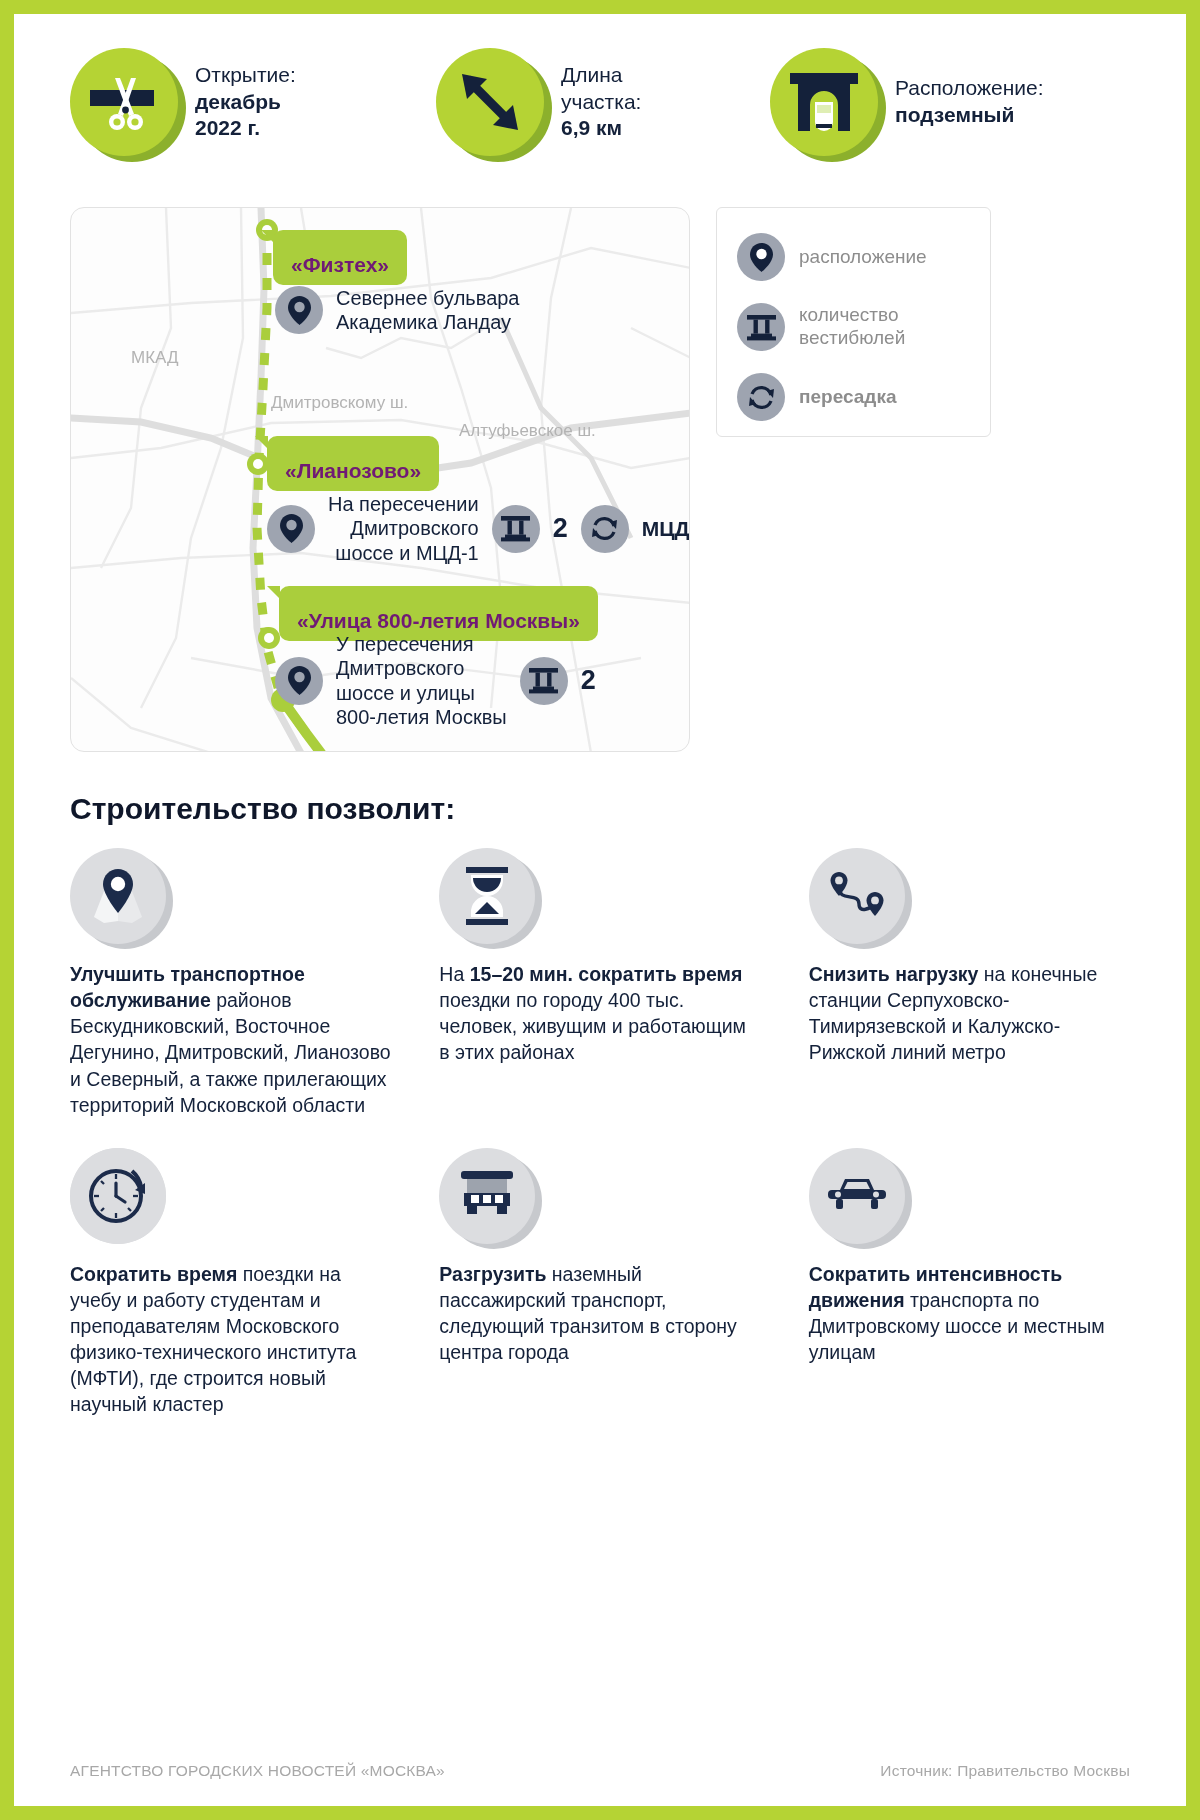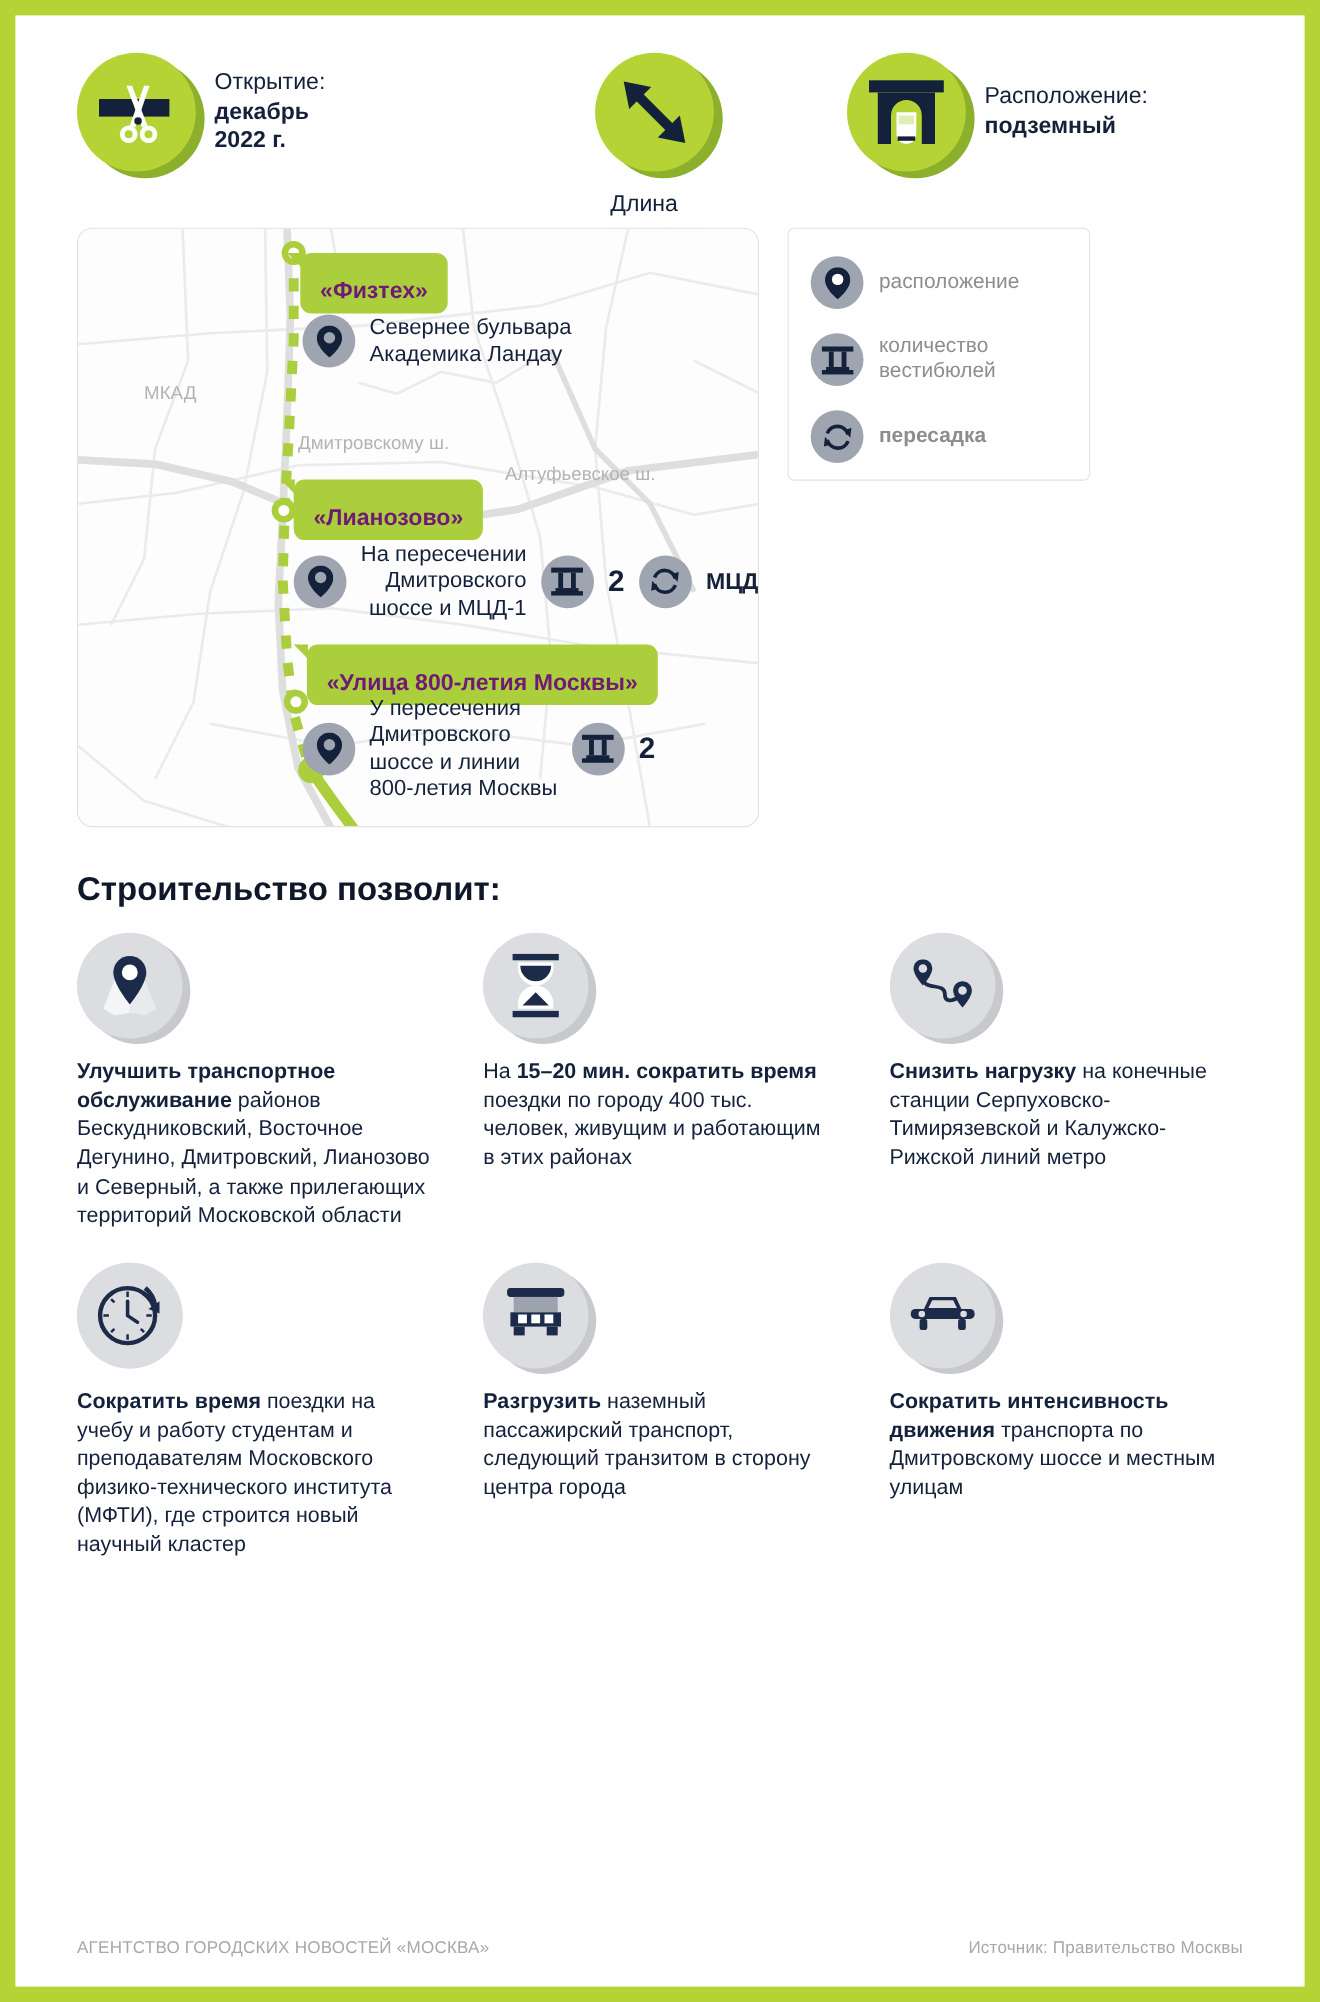--- a/index.html
+++ b/index.html
@@ -44,21 +44,21 @@
     gap: 16px;
     margin-bottom: 34px;
     height: 125px;
   }
   .fact {
     display: flex;
     align-items: center;
     gap: 17px;
   }
   .fact.f1 { width: 350px; }
-  .fact.f2 { width: 318px; flex-direction: column; }
+  .fact.f2 { width: 318px; }
   .fact.f3 { width: 340px; }
 
   .disc {
     position: relative;
     width: 108px;
     height: 108px;
     flex: 0 0 108px;
   }
   .disc .back {
     position: absolute;
@@ -401,21 +401,21 @@
         <div class="st-row" style="left:204px; top:424px;">
           <div class="circ">
             <svg width="23" height="29" viewBox="0 0 23 29">
                 <path d="M11.5 0C5.1 0 0 5.1 0 11.5 0 20 11.5 29 11.5 29S23 20 23 11.5C23 5.1 17.9 0 11.5 0z" fill="#14213a"></path>
                 <circle cx="11.5" cy="11" r="5.2" fill="#9ea4b0"></circle>
               </svg>
           </div>
           <div class="st-desc">
             <span>У пересечения</span><br>
             <span>Дмитровского</span><br>
-            <span>шоссе и линии</span><br>
+            <span>шоссе и улицы</span><br>
             <span>800-летия Москвы</span>
           </div>
           <div class="circ">
             <svg width="29" height="27" viewBox="0 0 29 27">
               <rect x="0" y="1" width="29" height="4.6" fill="#14213a"></rect>
               <rect x="6.5" y="5.6" width="4.4" height="14" fill="#14213a"></rect>
               <rect x="18.1" y="5.6" width="4.4" height="14" fill="#14213a"></rect>
               <rect x="4" y="19.6" width="21" height="4.4" fill="#14213a"></rect>
               <rect x="0" y="22.4" width="29" height="4" fill="#14213a"></rect>
             </svg>

